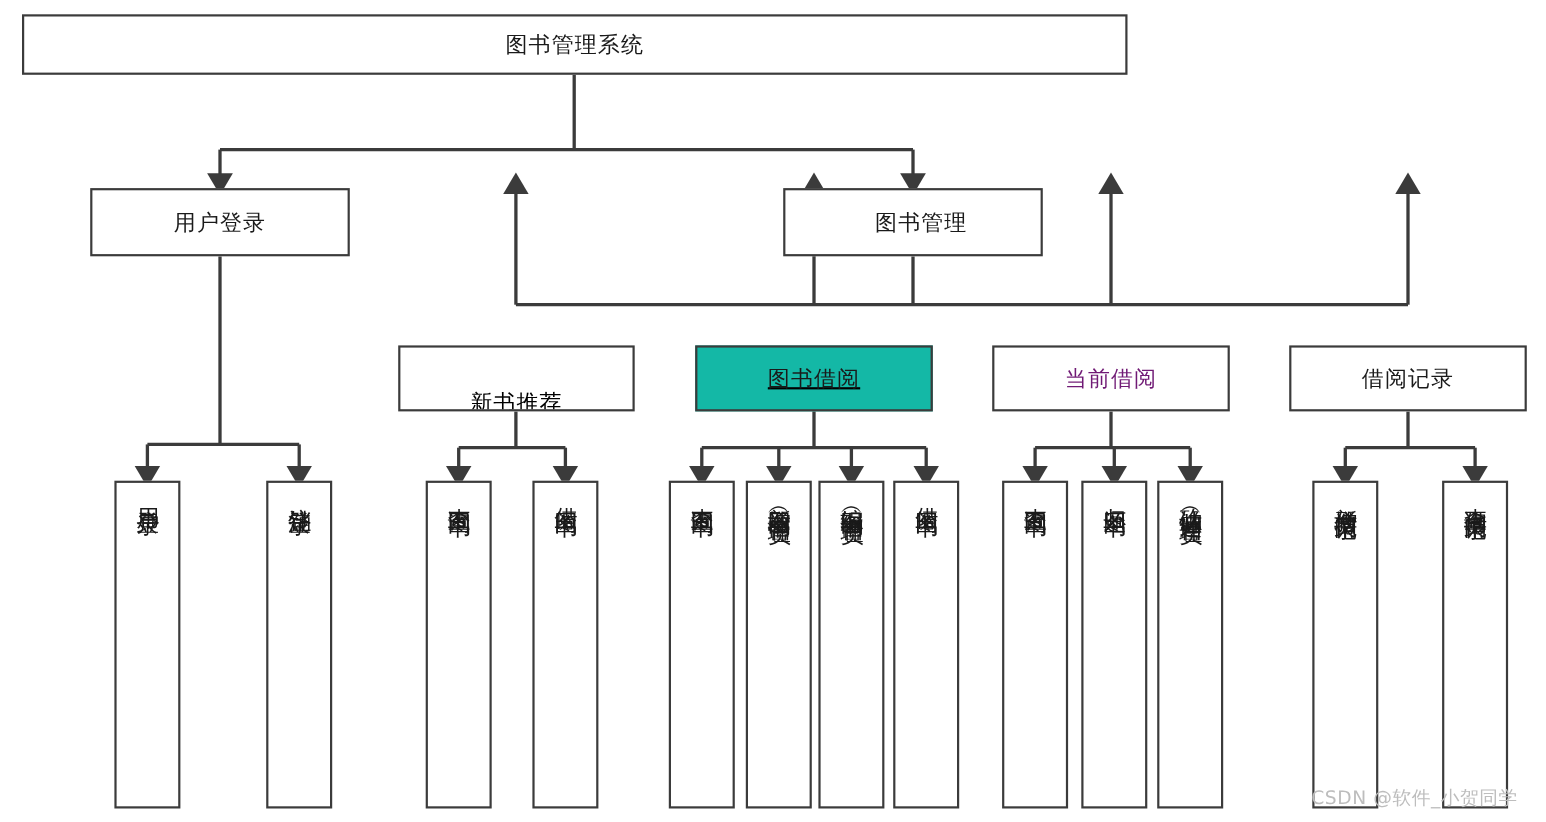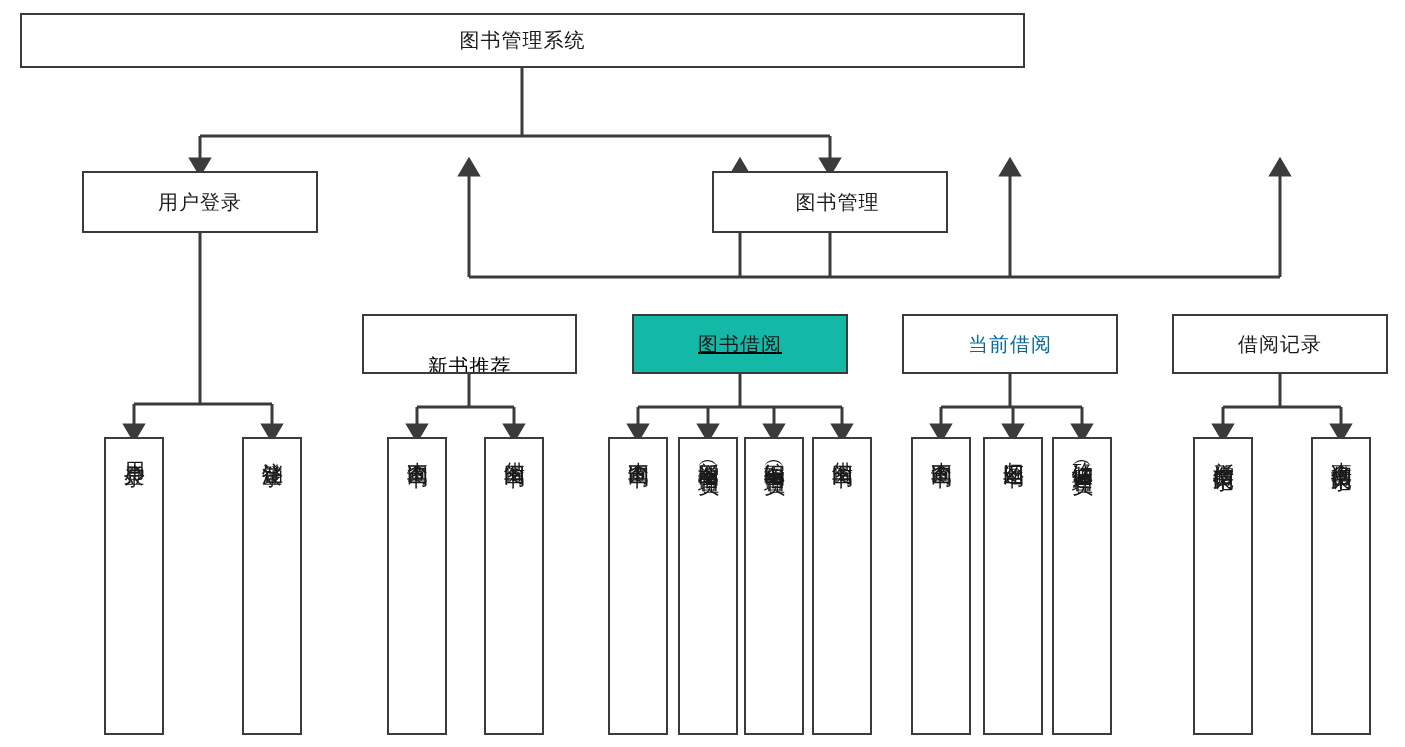--- a/index.html
+++ b/index.html
@@ -128,21 +128,21 @@
       <div class="node horizontal" style="left: 712px; top: 171px; width: 236px; height: 62px; border-color: rgb(59, 59, 59); background: rgb(255, 255, 255); padding-left: 15px;">
         <span class="node-label" style="color: rgb(26, 26, 26);">图书管理</span>
       </div>
       <div class="node horizontal" style="left: 362px; top: 314px; width: 215px; height: 60px; border-color: rgb(59, 59, 59); background: rgb(255, 255, 255);">
         <span class="node-label" style="color: #000000; margin-top: 44px;">新书推荐</span>
       </div>
       <div class="node horizontal" style="left: 632px; top: 314px; width: 216px; height: 60px; border-color: rgb(59, 59, 59); background: #14b8a6; text-decoration: underline;">
         <span class="node-label" style="color: rgb(26, 26, 26);">图书借阅</span>
       </div>
       <div class="node horizontal" style="left: 902px; top: 314px; width: 216px; height: 60px; border-color: rgb(59, 59, 59); background: rgb(255, 255, 255);">
-        <span class="node-label" style="color: #0369a1; text-align: center;">当前借阅</span>
+        <span class="node-label" style="color: #701a75; text-align: center;">当前借阅</span>
       </div>
       <div class="node horizontal" style="left: 1172px; top: 314px; width: 216px; height: 60px; border-color: rgb(59, 59, 59); background: rgb(255, 255, 255);">
         <span class="node-label" style="color: rgb(26, 26, 26);">借阅记录</span>
       </div>
       <div class="node vertical" style="left: 104px; top: 437px; width: 60px; height: 298px; border-color: rgb(59, 59, 59); background: rgb(255, 255, 255);">
         <span class="node-label" style="color: rgb(26, 26, 26);">用户登录</span>
       </div>
       <div class="node vertical" style="left: 242px; top: 437px; width: 60px; height: 298px; border-color: rgb(59, 59, 59); background: rgb(255, 255, 255);">
         <span class="node-label" style="color: rgb(26, 26, 26);">注销登录</span>
       </div>
@@ -174,14 +174,15 @@
         <span class="node-label" style="color: rgb(26, 26, 26);">确认归还（管理员）</span>
       </div>
       <div class="node vertical" style="left: 1193px; top: 437px; width: 60px; height: 298px; border-color: rgb(59, 59, 59); background: rgb(255, 255, 255);">
         <span class="node-label" style="color: rgb(26, 26, 26);">新增借阅记录</span>
       </div>
       <div class="node vertical" style="left: 1311px; top: 437px; width: 60px; height: 298px; border-color: rgb(59, 59, 59); background: rgb(255, 255, 255);">
         <span class="node-label" style="color: rgb(26, 26, 26);">查询借阅记录</span>
       </div>
     </div>
 
+  <div class="watermark" style="left: 1192px; top: 714px; color: rgb(189, 189, 189);">CSDN @软件_小贺同学</div>
 
 </div>
 
 </body></html>

